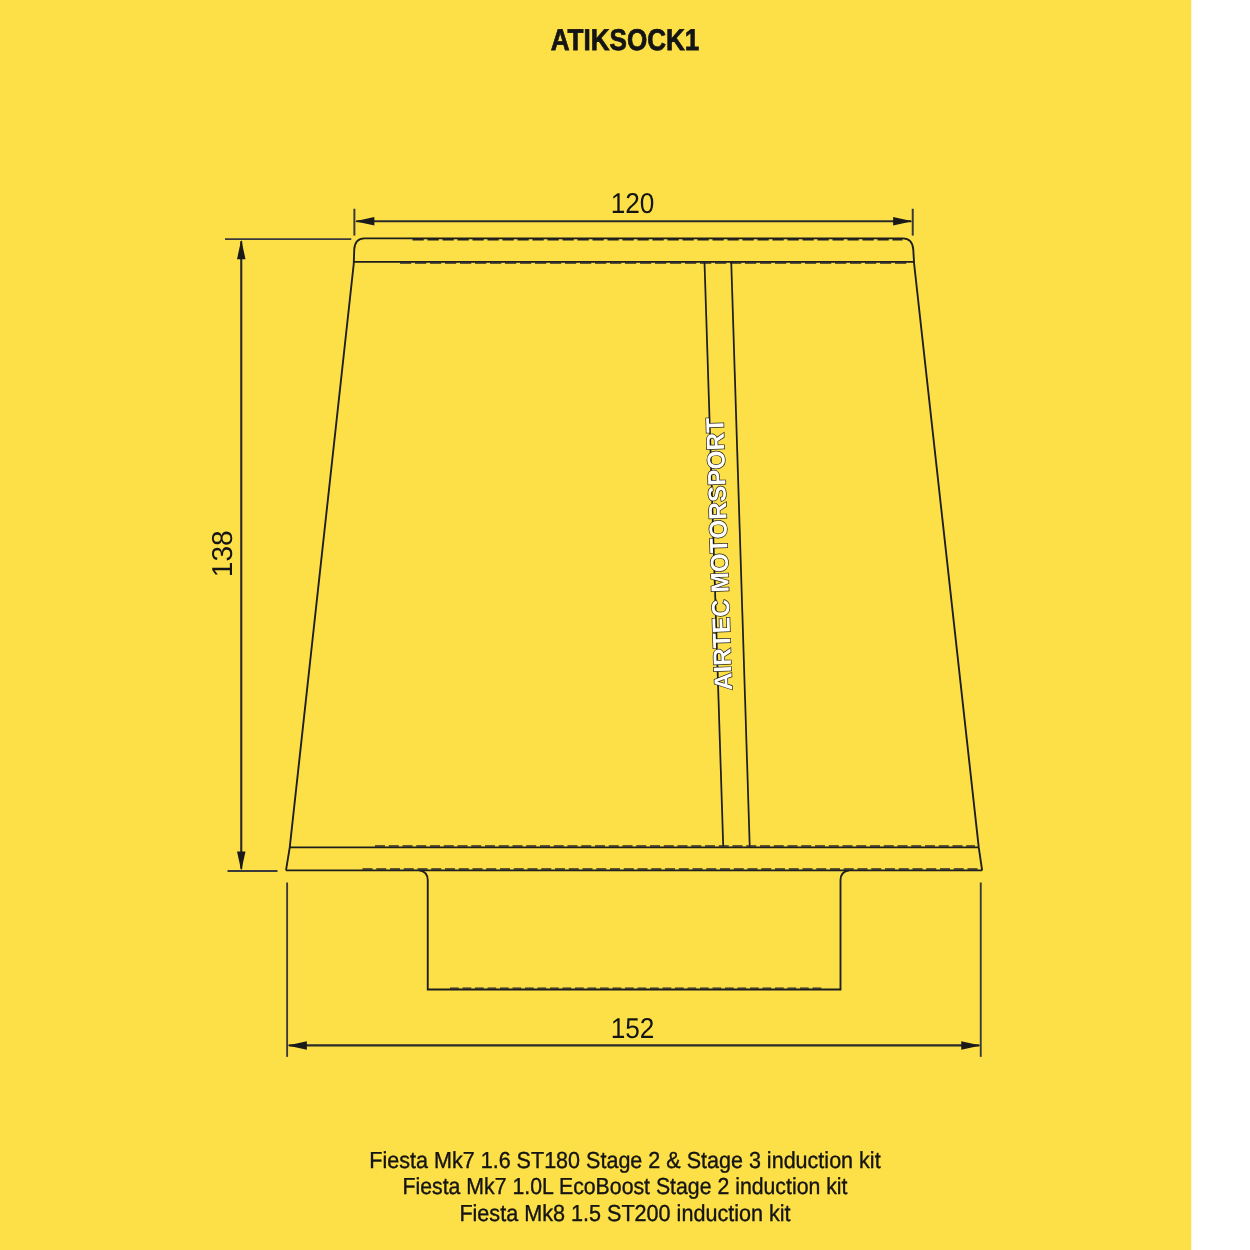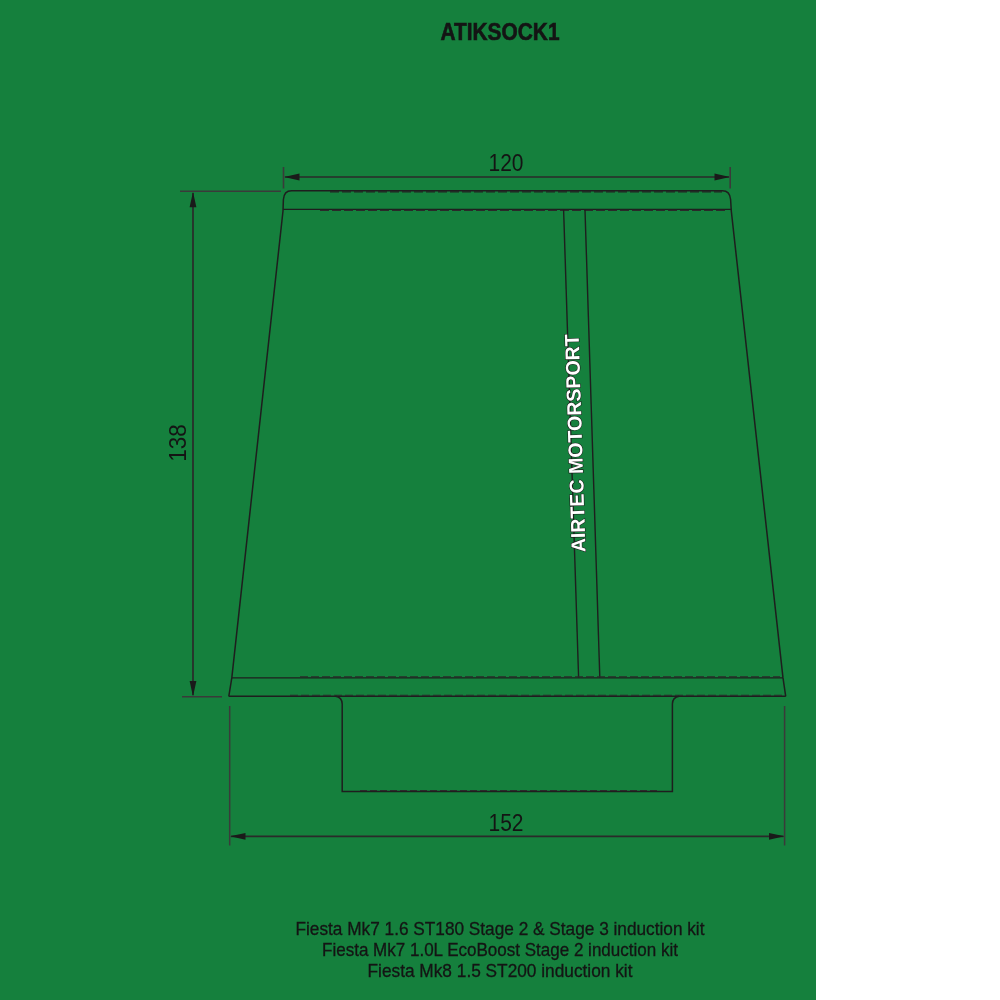--- a/index.html
+++ b/index.html
@@ -1,16 +1,16 @@
 <!DOCTYPE html>
 <html><head>
 <meta charset="utf-8">
 <style>
   html,body{margin:0;padding:0;background:#ffffff;}
-  .page{position:relative;width:816px;height:1000px;background:#15803d;overflow:hidden;}
+  .page{position:relative;width:953px;height:1000px;background:#fde047;overflow:hidden;}
   svg{position:absolute;left:0;top:0;}
   text{font-family:"Liberation Sans", sans-serif;}
 </style>
 </head>
 <body>
 <div class="page">
 <svg width="1000" height="1000" viewBox="0 0 1000 1000">
 
   <text fill="#141414" x="500" y="40" stroke="#141414" stroke-width="0.6" font-size="24" font-weight="bold" text-anchor="middle" textLength="119" lengthAdjust="spacingAndGlyphs">ATIKSOCK1</text>
 

